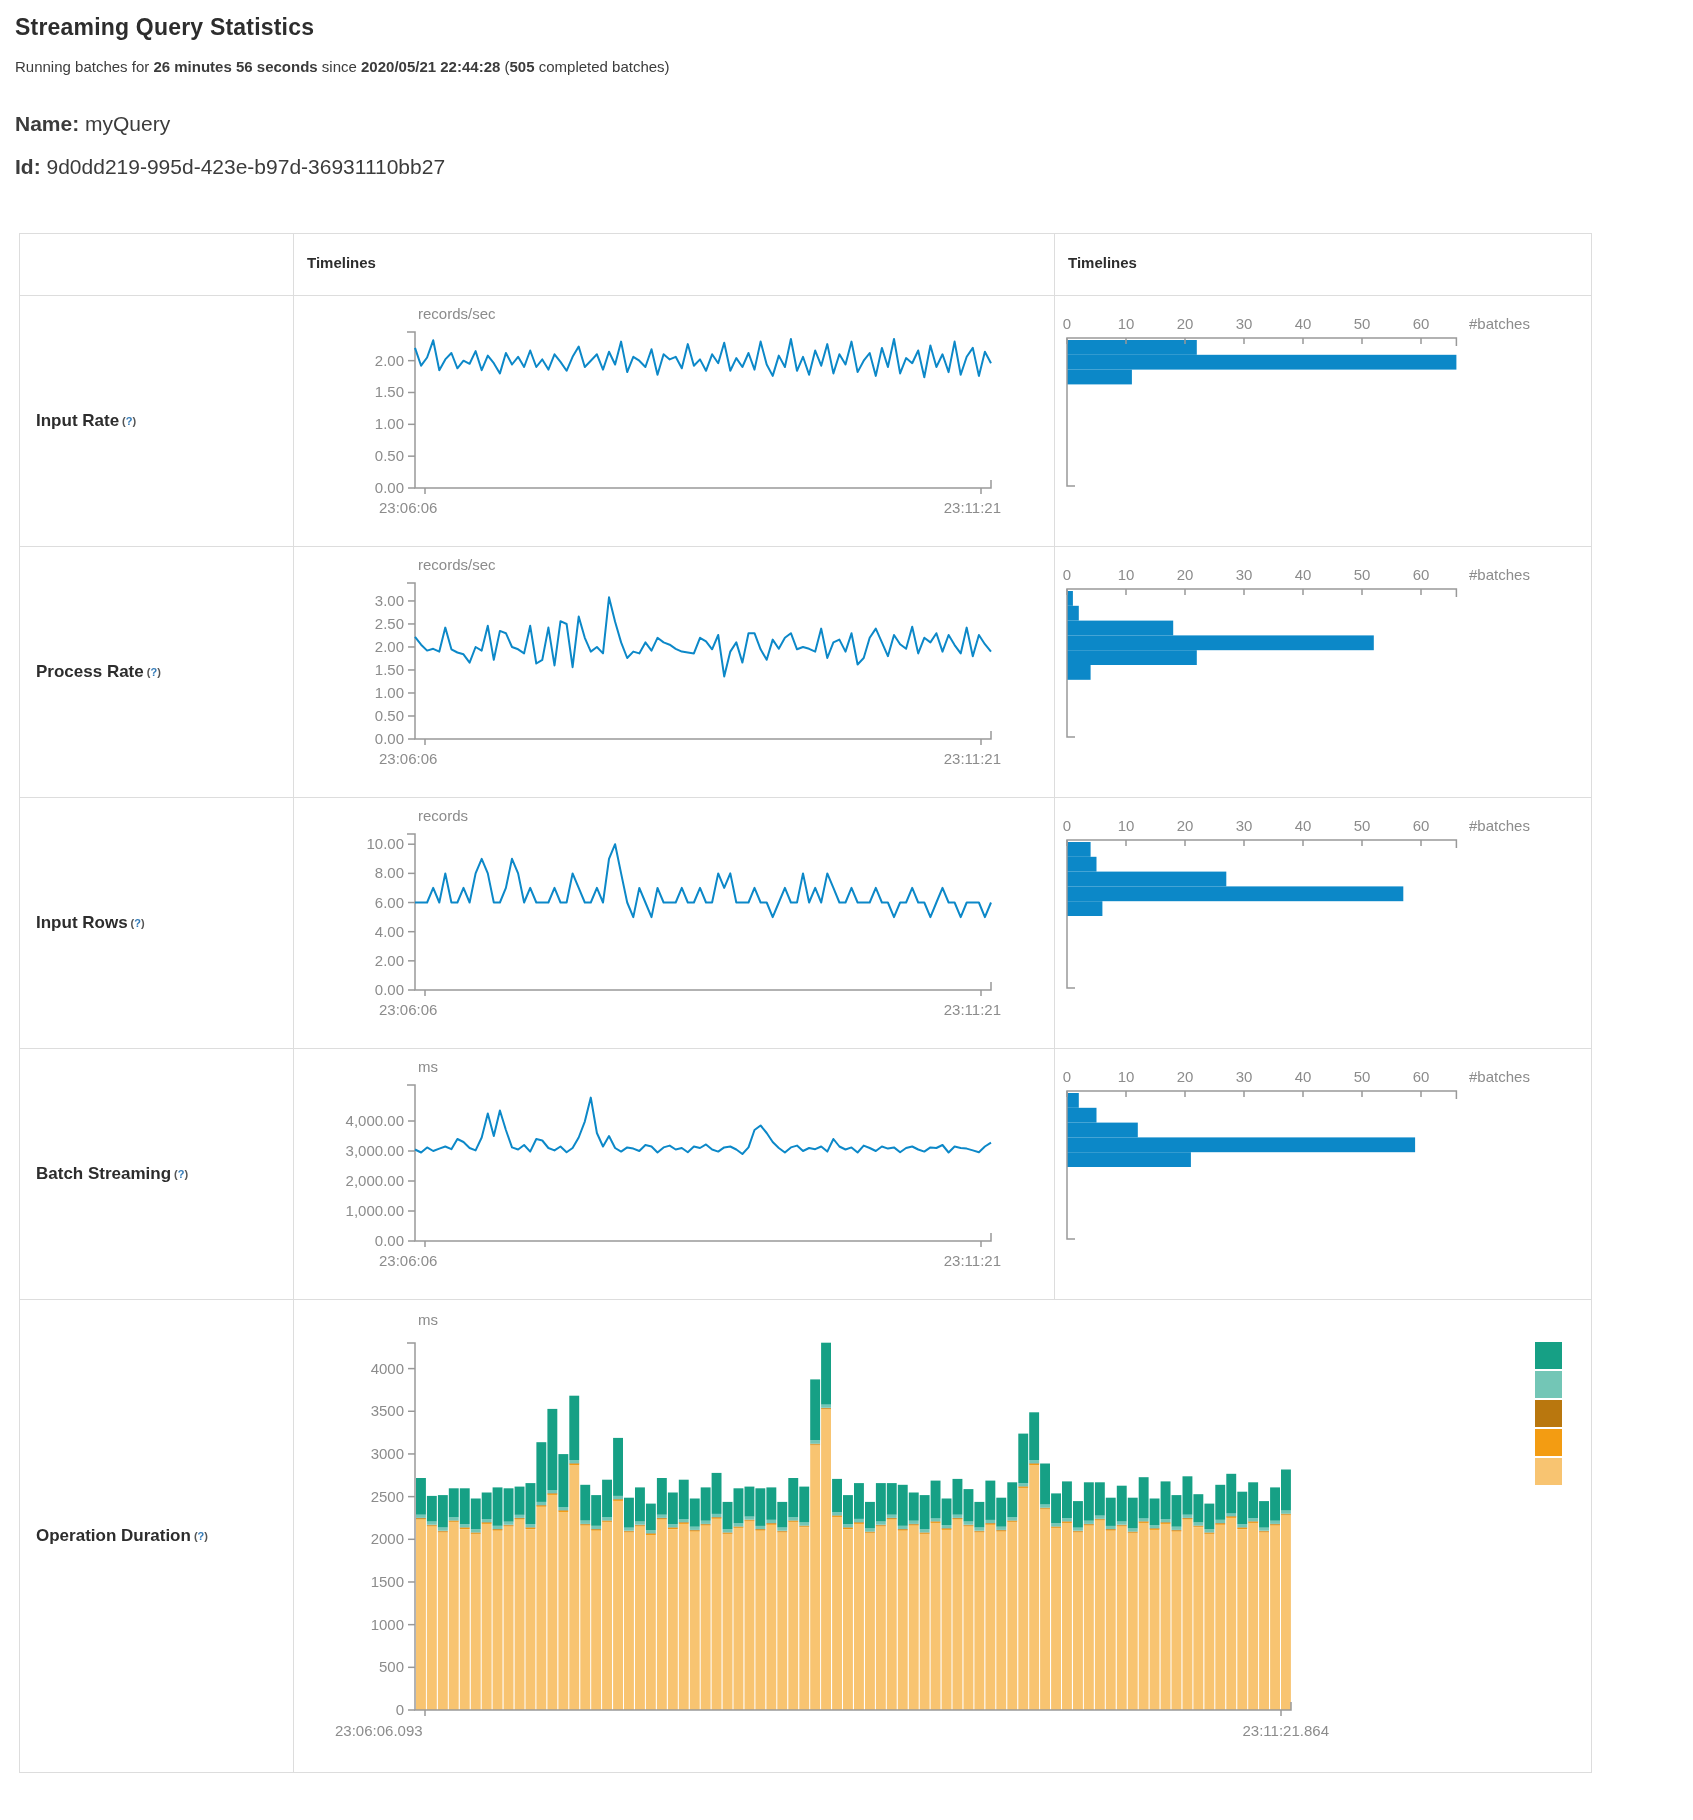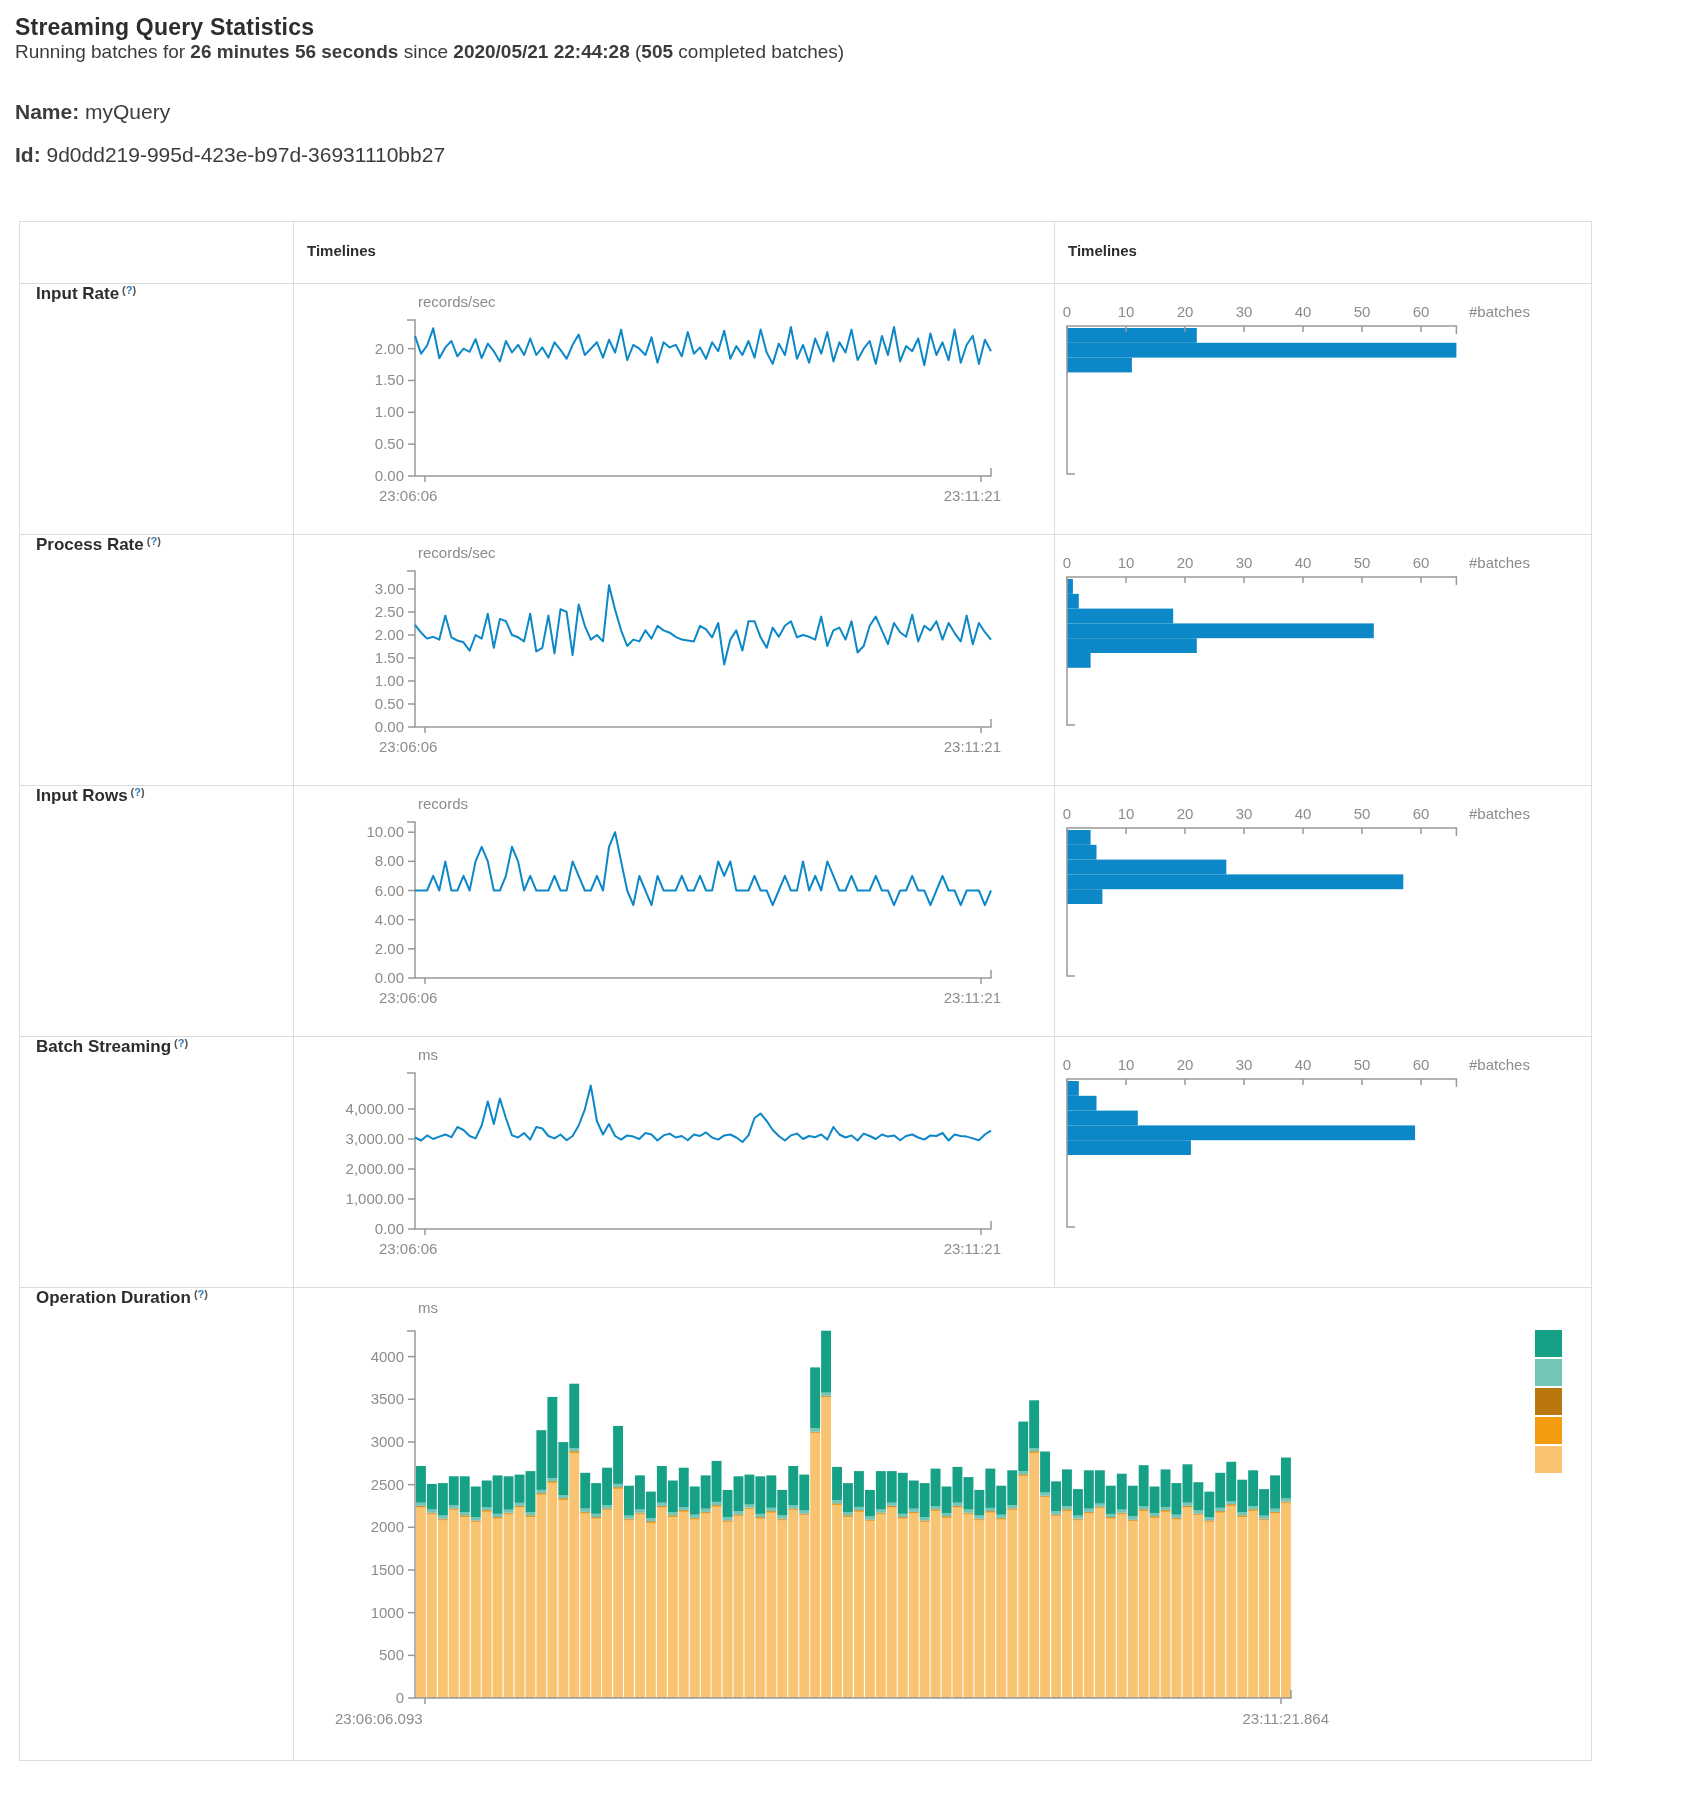--- a/index.html
+++ b/index.html
@@ -1,28 +1,28 @@
 <!DOCTYPE html>
 <html><head>
 <meta charset="utf-8">
 <style>
   html,body{margin:0;padding:0;background:#fff;}
   body{width:1693px;height:1820px;font-family:"Liberation Sans",sans-serif;color:#333;overflow:hidden;}
   .wrap{padding:14px 0 0 15px;}
   h1{font-size:23px;margin:0;font-weight:bold;color:#2d2d2d;letter-spacing:0.2px;}
-  .sub{font-size:19px;color:#3c3c3c;}
+  .sub{margin-top:17px;font-size:15px;color:#3c3c3c;}
   .meta{margin-top:27px;font-size:21px;line-height:2.06;color:#3c3c3c;}
   b{font-weight:bold;}
   .grid{margin-top:44px;margin-left:4px;display:grid;
         grid-template-columns:274px 761px 537px;
         grid-template-rows:62px 251px 251px 251px 251px 473px;
         width:1572px;border-right:1px solid #ddd;border-bottom:1px solid #ddd;}
   .cell{border-left:1px solid #ddd;border-top:1px solid #ddd;position:relative;background:#fff;}
   .hcell{font-weight:bold;font-size:15px;color:#2d2d2d;padding:20px 0 0 13px;box-sizing:border-box;}
-  .lcell{display:flex;align-items:flex-start;padding-left:16px;font-weight:bold;font-size:17px;color:#2d2d2d;box-sizing:border-box;}
+  .lcell{display:flex;align-items:center;padding-left:16px;font-weight:bold;font-size:17px;color:#2d2d2d;box-sizing:border-box;}
   .lcell sup{font-size:11px;font-weight:bold;color:#555;margin-left:3px;}
   .lcell sup .q{color:#337ab7;}
   .span2{grid-column:2/4;}
   svg{position:absolute;top:0;left:0;}
   svg text{font-family:"Liberation Sans",sans-serif;font-size:15px;fill:#8c8c8c;}
 </style>
 </head>
 <body>
 
 <div class="wrap">

